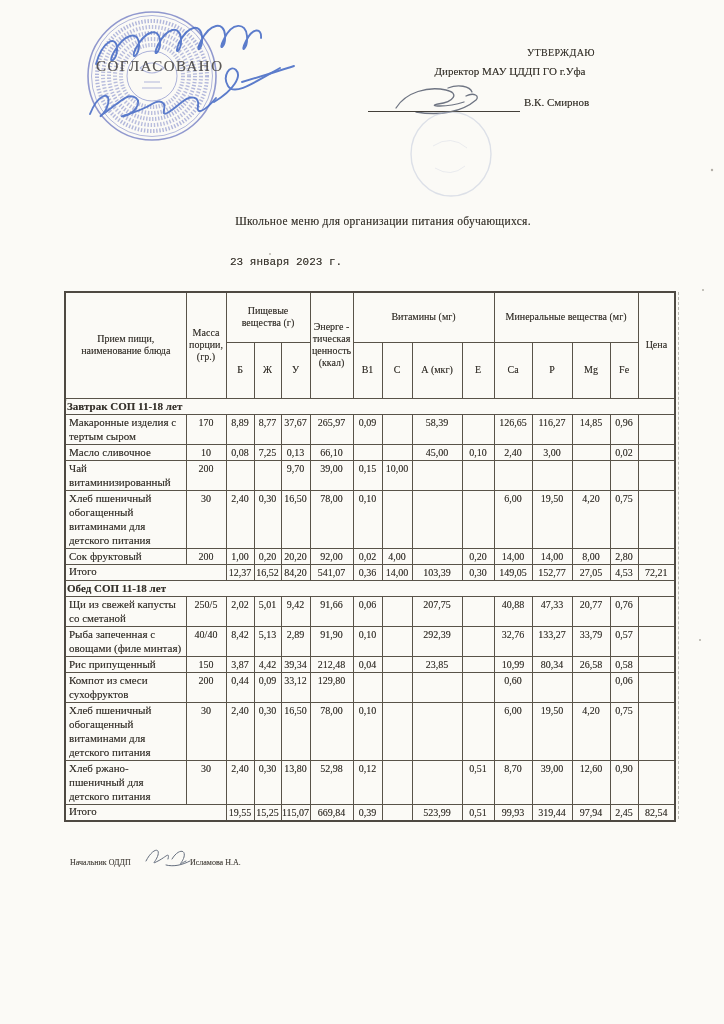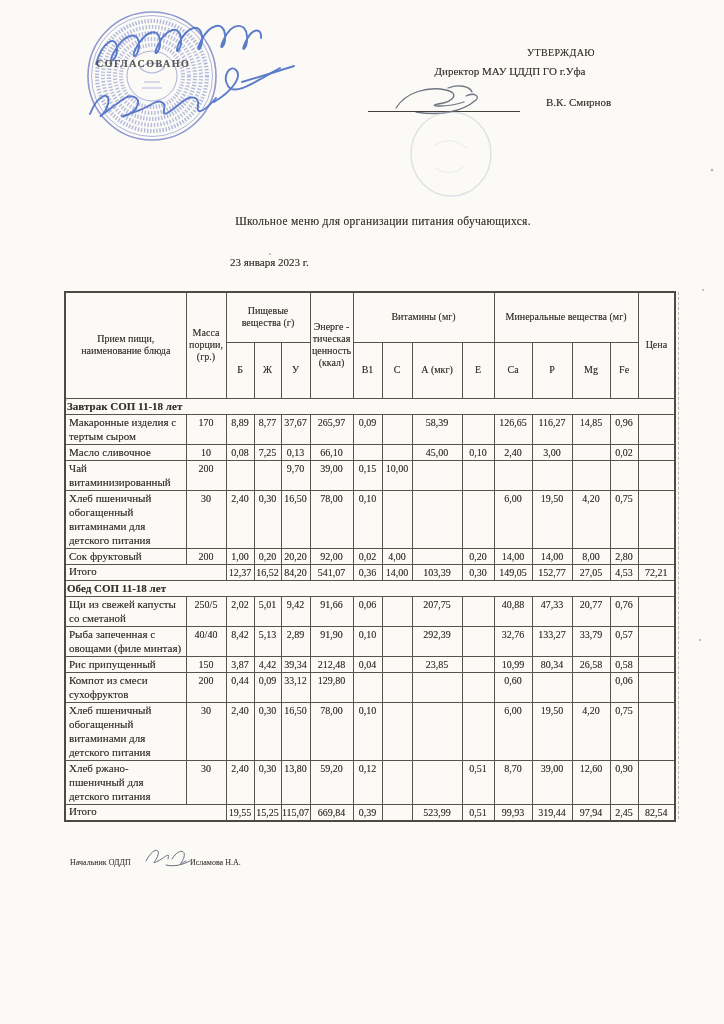--- a/index.html
+++ b/index.html
@@ -10,35 +10,35 @@
     font-family:"Liberation Serif", serif;
     color:#3a362f;
     overflow:hidden;
   }
   .fuzz { text-shadow:0 0 .5px rgba(58,54,47,.55); }
 
   
   .stamp-wrap { position:absolute; left:66px; top:6px; width:240px; height:160px; }
   .stamp-label {
     position:absolute; left:30px; top:52px; width:150px;
-    font-size:10px; letter-spacing:1.5px; color:#413e3c; font-weight:bold;
+    font-size:15px; letter-spacing:1.5px; color:#413e3c; font-weight:normal;
     opacity:.85;
   }
   .approve-line1 { position:absolute; left:425px; top:47px; width:170px; text-align:right;
     font-size:10px; letter-spacing:.4px; }
   .approve-line2 { position:absolute; left:415px; top:65px; width:190px; text-align:center;
     font-size:11px; }
   .approve-underline { position:absolute; left:368px; top:98px; width:152px; height:14px;
     border-bottom:1.5px solid #44403a; }
-  .approve-signer { position:absolute; left:524px; top:96px; font-size:11px;margin-left:22px; }
+  .approve-signer { position:absolute; left:524px; top:96px; font-size:11px; }
   .faint-stamp { position:absolute; left:403px; top:106px; }
 
   .doc-title { position:absolute; left:0; top:215px; width:724px; text-align:center;
     font-size:11.5px; letter-spacing:.3px;padding-left:42px; }
-  .doc-date { position:absolute; left:230px; top:256px; font-size:11px; }
+  .doc-date { position:absolute; left:230px; top:256px; font-size:11px;font-family:Liberation Mono, monospace; }
 
   
   table.menu { position:absolute; left:64px; top:291px; width:610px;
     border-collapse:collapse; table-layout:fixed;
     border:2px solid #4e4942; color:#36322c; }
   table.menu th, table.menu td { border:1px solid #595349; }
   table.menu thead th {
     font-weight:normal; font-size:10px; line-height:12px;
     text-align:center; vertical-align:middle; padding:2px 1px;
     overflow-wrap:break-word;
@@ -347,21 +347,21 @@
         <td class="c-num">4,20</td>
         <td class="c-num">0,75</td>
         <td class="c-num"></td>
       </tr>
       <tr>
         <td class="c-name">Хлеб ржано-пшеничный для детского питания</td>
         <td class="c-num">30</td>
         <td class="c-num">2,40</td>
         <td class="c-num">0,30</td>
         <td class="c-num">13,80</td>
-        <td class="c-num">59,20</td>
+        <td class="c-num">52,98</td>
         <td class="c-num">0,12</td>
         <td class="c-num"></td>
         <td class="c-num"></td>
         <td class="c-num">0,51</td>
         <td class="c-num">8,70</td>
         <td class="c-num">39,00</td>
         <td class="c-num">12,60</td>
         <td class="c-num">0,90</td>
         <td class="c-num"></td>
       </tr>

